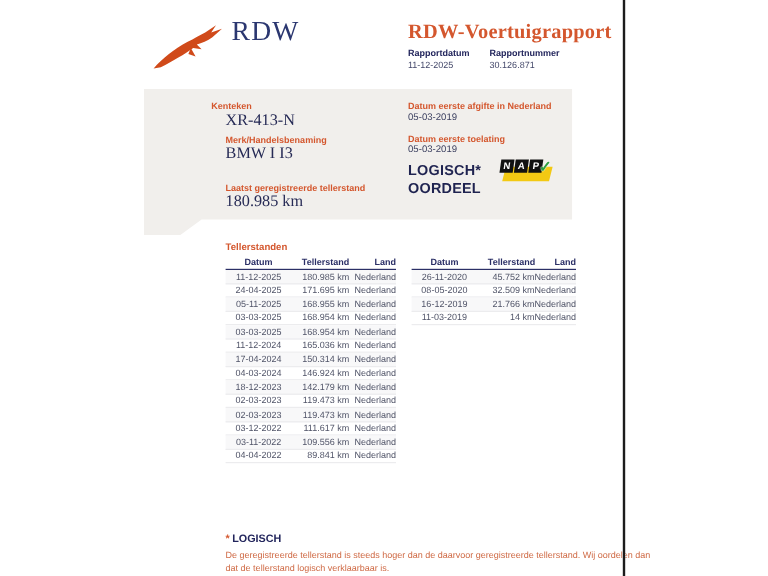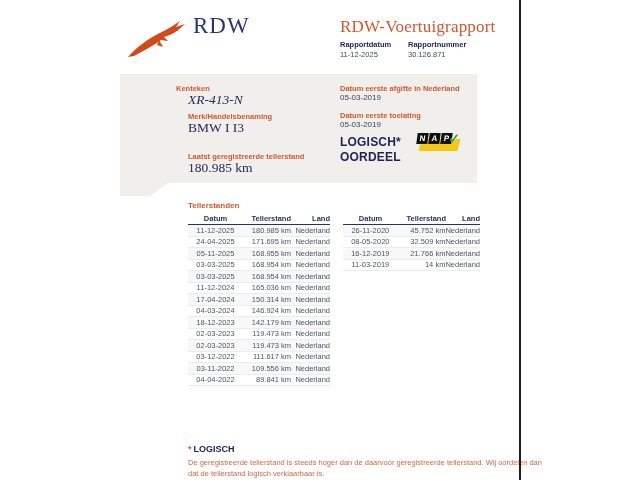--- a/index.html
+++ b/index.html
@@ -8,21 +8,21 @@
   .stage { position:relative; width:640px; height:405px; background:#fff; }
 
   
   .edge-line { position:absolute; left:519px; top:0; width:2px; height:480px; background:#1c1c1c; }
 
   
   .logo-mark { position:absolute; left:126px; top:16px; width:64px; height:44px; }
   .brand { position:absolute; left:193px; top:13px; font-family:"Liberation Serif", serif;
            font-size:23px; letter-spacing:1px; color:#2b3770; }
   .report-title { position:absolute; left:340px; top:17px; font-family:"Liberation Serif", serif;
-                  font-size:17px; font-weight:400; color:#d4572e; letter-spacing:.2px;text-align:center; }
+                  font-size:17px; font-weight:700; color:#d4572e; letter-spacing:.2px;text-align:center; }
   .meta-label { position:absolute; font-size:7.5px; font-weight:bold; color:#22255c; }
   .meta-value { position:absolute; font-size:7.5px; color:#44486a; }
 
   
   .panel { position:absolute; left:120px; top:74px; width:357px; height:122px; background:#f1efec;
            clip-path: polygon(0 0, 357px 0, 357px 109px, 48px 109px, 30px 122px, 0 122px); }
 
   .lbl { position:absolute; font-size:7.5px; font-weight:bold; color:#d4572e; }
   .val-serif { position:absolute; font-family:"Liberation Serif", serif; font-size:13.5px; color:#262a55; }
   .val-date { position:absolute; font-size:8px; color:#3c4060; }
@@ -77,21 +77,21 @@
 
   <div class="report-title">RDW-Voertuigrapport</div>
   <div class="meta-label" style="left:340px; top:40px;">Rapportdatum</div>
   <div class="meta-value" style="left:340px; top:50px;">11-12-2025</div>
   <div class="meta-label" style="left:408px; top:40px;">Rapportnummer</div>
   <div class="meta-value" style="left:408px; top:50px;">30.126.871</div>
 
   <div class="panel"></div>
 
   <div class="lbl" style="left:176px; top:84px;">Kenteken</div>
-  <div class="val-serif" style="left:188px; top:92px;font-style:italic;">XR-413-N</div>
+  <div class="val-serif" style="left:188px; top:92px;">XR-413-N</div>
   <div class="lbl" style="left:188px; top:112px;">Merk/Handelsbenaming</div>
   <div class="val-serif" style="left:188px; top:120px;">BMW I I3</div>
   <div class="lbl" style="left:188px; top:152px;">Laatst geregistreerde tellerstand</div>
   <div class="val-serif" style="left:188px; top:160px;">180.985 km</div>
 
   <div class="lbl" style="left:340px; top:84px;">Datum eerste afgifte in Nederland</div>
   <div class="val-date" style="left:340px; top:93px;">05-03-2019</div>
   <div class="lbl" style="left:340px; top:111px;">Datum eerste toelating</div>
   <div class="val-date" style="left:340px; top:120px;">05-03-2019</div>
 

